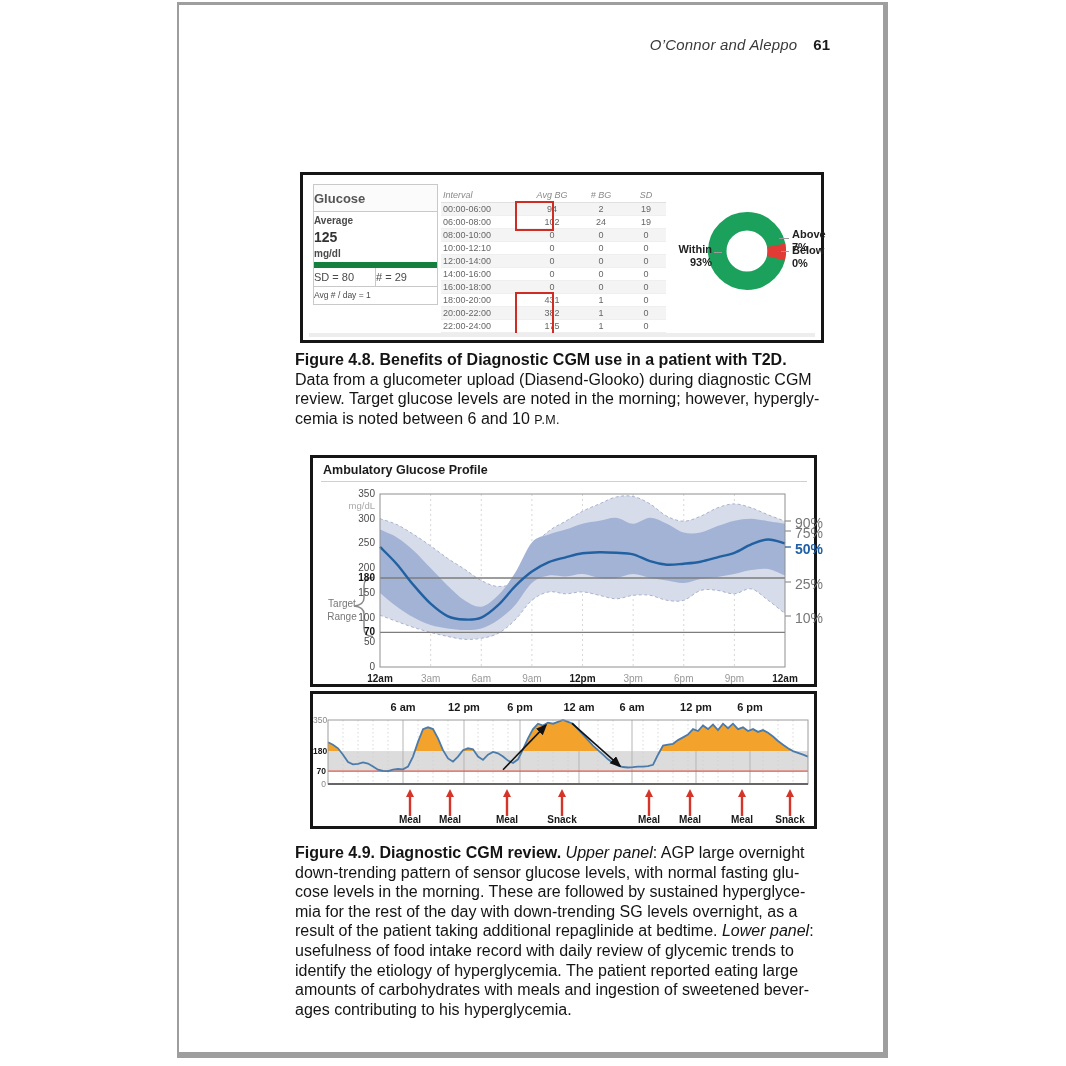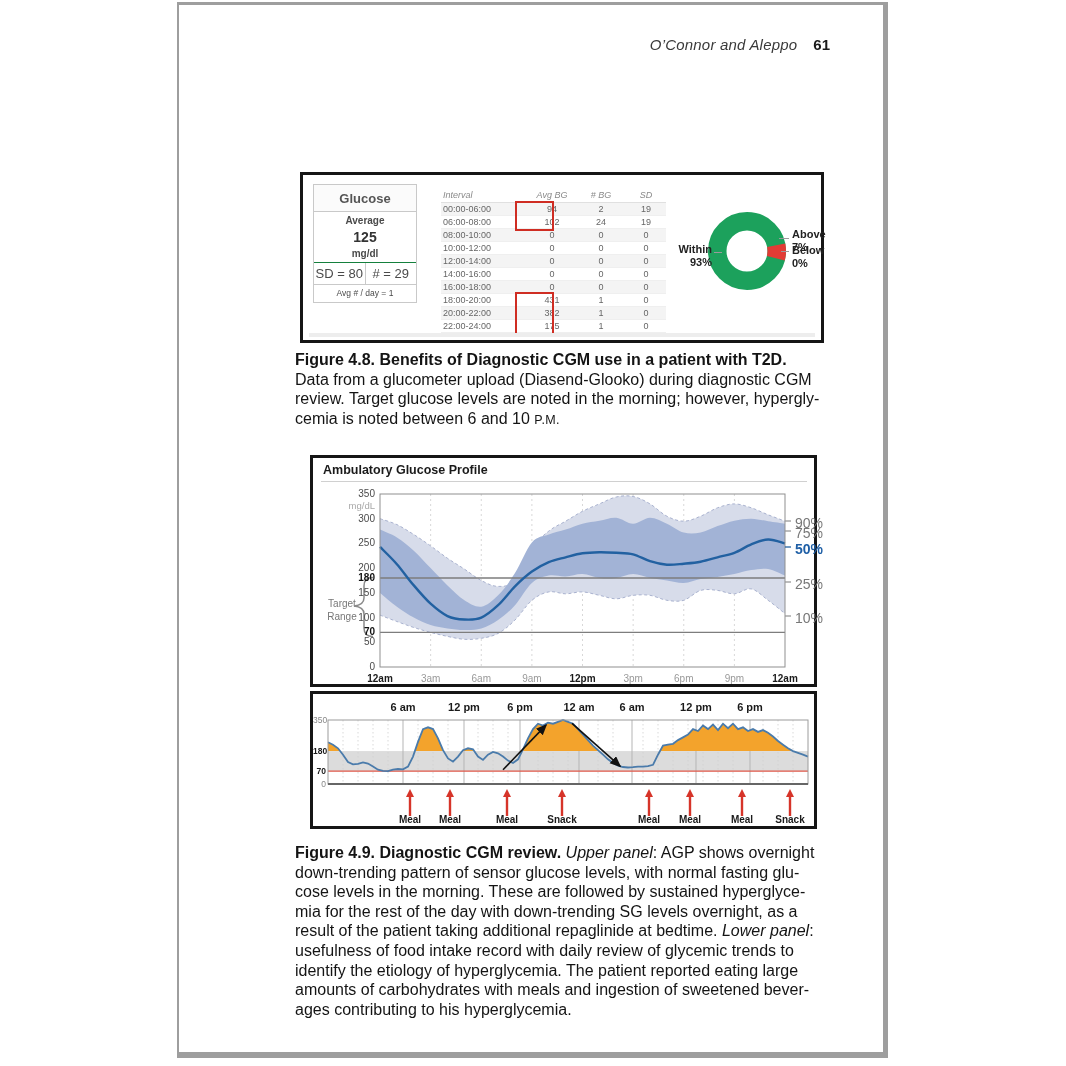--- a/index.html
+++ b/index.html
@@ -4,27 +4,27 @@
 <style>
 *{margin:0;padding:0;box-sizing:border-box}
 html,body{overflow:hidden}
 body{width:1066px;height:1066px;background:#fff;font-family:"Liberation Sans",sans-serif;position:relative;color:#141414}
 .page-frame{position:absolute;left:177px;top:2px;width:711px;height:1056px;border:3px solid #9e9e9e;border-left-width:2px;border-right-width:5px;border-bottom-width:6px;background:#fff}
 .header{position:absolute;left:490px;top:36px;width:340px;text-align:right;font-size:15px;color:#3a3a3a}
 .authors{font-style:italic;letter-spacing:.2px}
 .pagenum{font-weight:bold;margin-left:16px;color:#1a1a1a}
 
 .fig48{position:absolute;left:300px;top:172px;width:524px;height:171px;border:3px solid #151515;background:#fff}
-.gp{position:absolute;left:10px;top:9px;width:104px;border:1px solid #c9c9c9;background:#fff;text-align:center;color:#4a4a4a}
+.gp{position:absolute;left:10px;top:9px;width:125px;border:1px solid #c9c9c9;background:#fff;text-align:left;color:#4a4a4a}
 .gp-head{padding:6px 0 5px;font-weight:bold;font-size:13px;color:#555;border-bottom:1px solid #c9c9c9;background:#fbfbfb}
 .gp-avg{padding:3px 0 3px}
 .gp-avg-label{font-weight:bold;font-size:10px}
 .gp-avg-value{font-weight:bold;font-size:14px;line-height:22px;color:#333}
 .gp-avg-unit{font-weight:bold;font-size:10px}
-.gp-row2{display:flex;border-top:1px solid #15803d;font-size:13px}
+.gp-row2{display:flex;border-top:6px solid #15803d;font-size:11px}
 .gp-row2 span{flex:1;padding:3px 0}
 .gp-row2 span:first-child{border-right:1px solid #c9c9c9}
 .gp-row3{border-top:1px solid #c9c9c9;padding:3px 0 4px;font-size:8.5px}
 .bg-table{position:absolute;left:138px;top:13px;width:225px;font-size:9px;color:#666}
 .bgt-head{display:grid;grid-template-columns:75px 60px 50px 40px;font-style:italic;color:#8a8a8a;height:15px;align-items:center;border-bottom:1px solid #e0e0e0}
 .bgt-row{display:grid;grid-template-columns:75px 60px 50px 40px;height:13px;align-items:center;border-bottom:1px solid #efefef}
 .bgt-row:nth-child(even){background:#f4f4f4}
 .c0{text-align:left;padding-left:2px}
 .c1{text-align:center;padding-left:12px}
 .c2,.c3{text-align:center}
@@ -101,21 +101,21 @@
         <div class="c2">24</div>
         <div class="c3">19</div>
       </div>
       <div class="bgt-row">
         <div class="c0">08:00-10:00</div>
         <div class="c1">0</div>
         <div class="c2">0</div>
         <div class="c3">0</div>
       </div>
       <div class="bgt-row">
-        <div class="c0">10:00-12:00</div>
+        <div class="c0">10:00-12:10</div>
         <div class="c1">0</div>
         <div class="c2">0</div>
         <div class="c3">0</div>
       </div>
       <div class="bgt-row">
         <div class="c0">12:00-14:00</div>
         <div class="c1">0</div>
         <div class="c2">0</div>
         <div class="c3">0</div>
       </div>
@@ -319,21 +319,21 @@
     <div class="low-tlab" style="left: 297px;">6 am</div>
     <div class="low-tlab" style="left: 361px;">12 pm</div>
     <div class="low-tlab" style="left: 415px;">6 pm</div>
     <div class="low-ylab" style="top: 21px;">350</div>
     <div class="low-ylab bold" style="top: 52.0857px;">180</div>
     <div class="low-ylab bold" style="top: 72.2px;">70</div>
     <div class="low-ylab" style="top: 85px;">0</div>
   </div>
 
 <div class="caption" style="left:295px;top:844px">
-    <div class="cap-line"><span class="r-b">Figure 4.9. Diagnostic CGM review. </span><span class="r-i">Upper panel</span><span class="r-n">: AGP shows overnight</span></div>
+    <div class="cap-line"><span class="r-b">Figure 4.9. Diagnostic CGM review. </span><span class="r-i">Upper panel</span><span class="r-n">: AGP large overnight</span></div>
     <div class="cap-line"><span class="r-n">down-trending pattern of sensor glucose levels, with normal fasting glu-</span></div>
     <div class="cap-line"><span class="r-n">cose levels in the morning. These are followed by sustained hyperglyce-</span></div>
     <div class="cap-line"><span class="r-n">mia for the rest of the day with down-trending SG levels overnight, as a</span></div>
     <div class="cap-line"><span class="r-n">result of the patient taking additional repaglinide at bedtime. </span><span class="r-i">Lower panel</span><span class="r-n">:</span></div>
     <div class="cap-line"><span class="r-n">usefulness of food intake record with daily review of glycemic trends to</span></div>
     <div class="cap-line"><span class="r-n">identify the etiology of hyperglycemia. The patient reported eating large</span></div>
     <div class="cap-line"><span class="r-n">amounts of carbohydrates with meals and ingestion of sweetened bever-</span></div>
     <div class="cap-line"><span class="r-n">ages contributing to his hyperglycemia.</span></div>
   </div>
 

